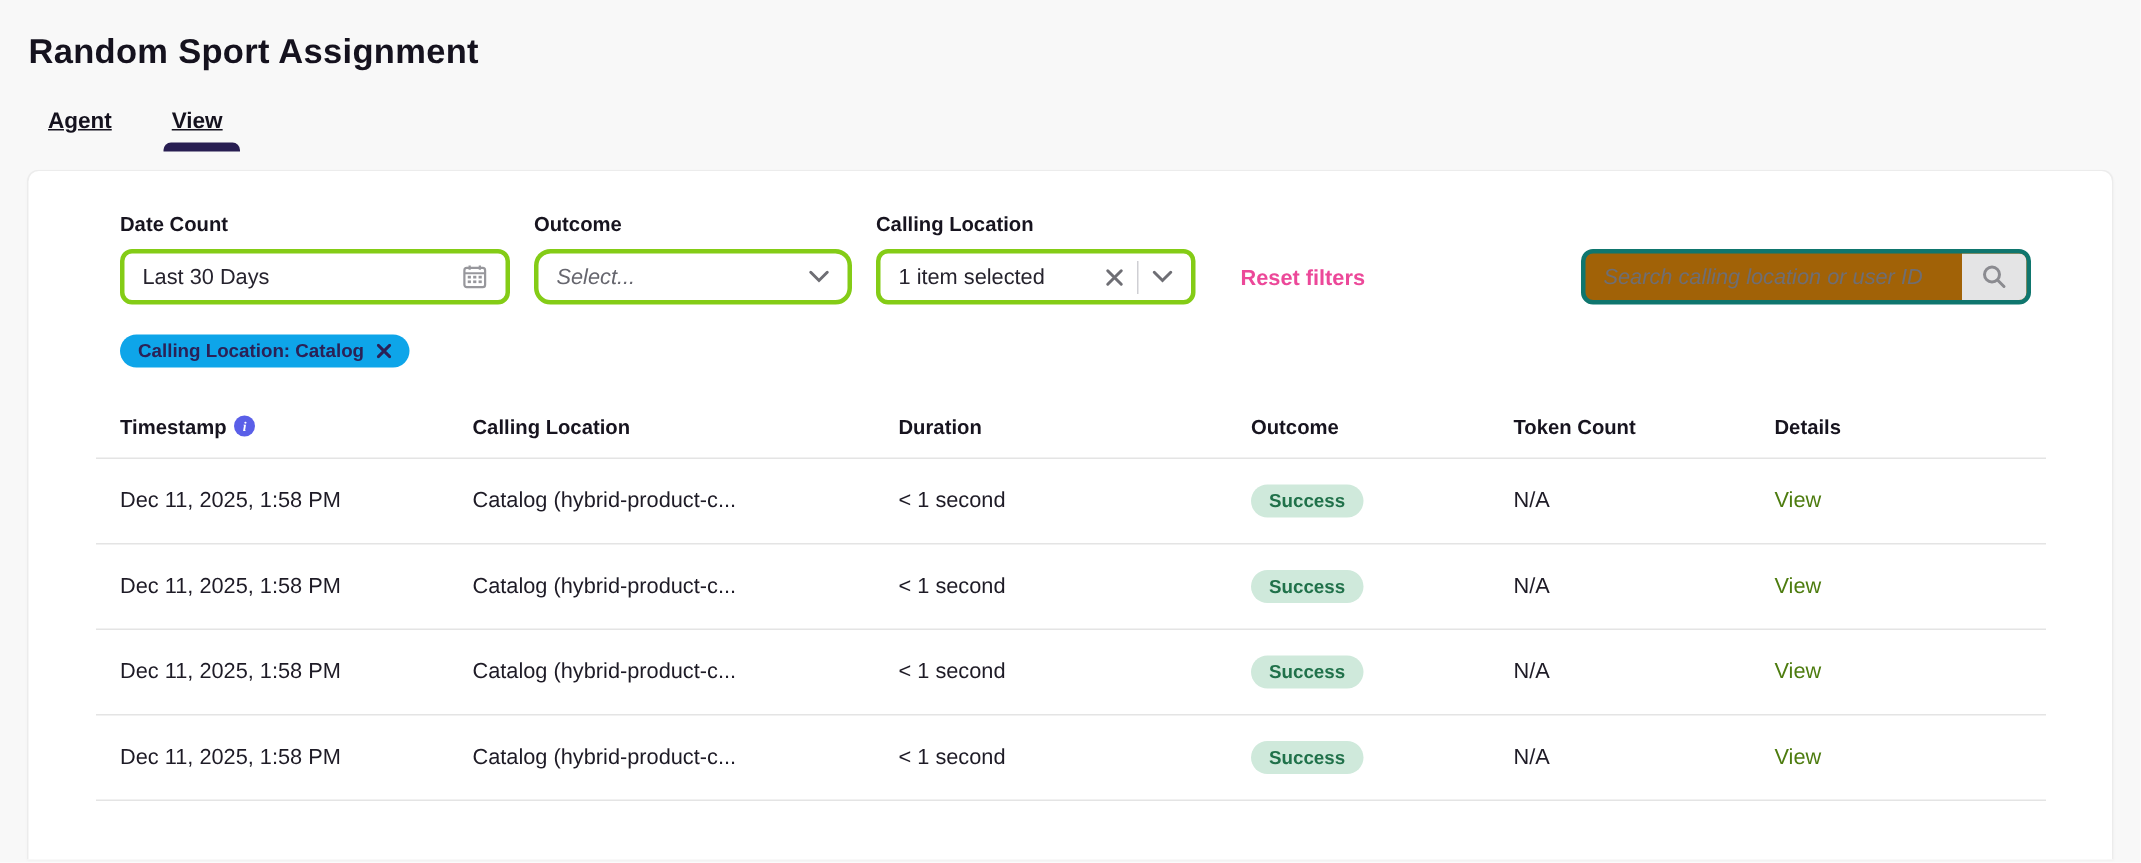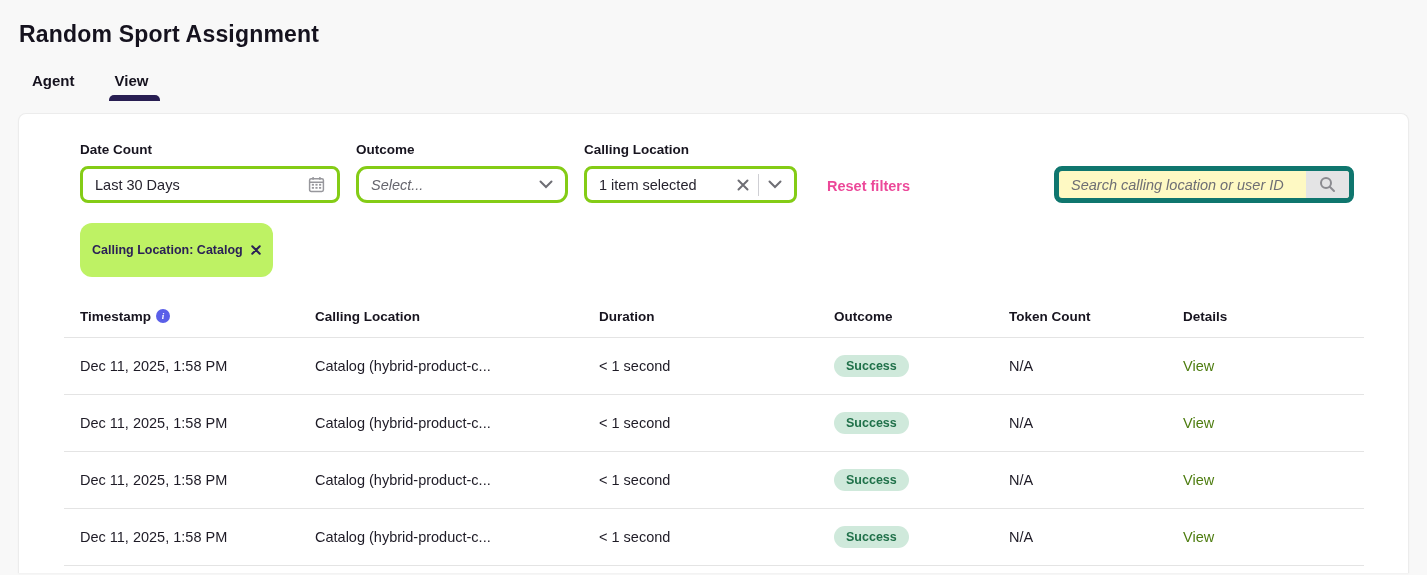--- a/index.html
+++ b/index.html
@@ -12,21 +12,21 @@
   .page { padding:18px 18px 0 18px; }
 
   
   .page-title {
     font-size:23px; font-weight:700; letter-spacing:.2px;
     margin-left:1px; margin-top:3px; color:#15121e;
   }
   .tabs { display:flex; gap:30px; margin-left:9px; margin-top:24px; }
   .tab {
     font-size:15px; font-weight:700; color:#15121e;
-    padding:0 5px 12px 5px; position:relative; cursor:pointer;
+    padding:0 5px 12px 5px; position:relative; cursor:pointer;text-decoration:underline;
   }
   .tab .underline {
     display:none; position:absolute; left:-1px; right:-7px; bottom:0;
     height:6px; background:#281e52; border-radius:5px 5px 0 0;
   }
   .tab.active .underline { display:block; }
 
   
   .card {
     margin-top:12px; background:#ffffff; border:1px solid #ececec;
@@ -53,39 +53,39 @@
   .placeholder-text { font-style:italic; color:#66666e; }
   .loc-controls { display:flex; align-items:center; gap:9px; }
   .vert-div { width:1px; height:22px; background:#cfcfd4; }
   .reset-link {
     font-size:14.5px; font-weight:700; color:#ec4899;
     margin-left:14px; margin-bottom:9px; cursor:pointer; white-space:nowrap;
   }
   .search-wrap { margin-left:auto; }
   .search-box {
     display:flex; width:300px; height:37px;
-    border:5px solid #0f766e; border-radius:8px; overflow:hidden; background:#fef9c3;
+    border:3px solid #0f766e; border-radius:8px; overflow:hidden; background:#a16207;
   }
   .search-box input {
     flex:1; border:none; outline:none; padding:0 12px;
     font-size:14.5px; font-family:"Liberation Sans", sans-serif;
     color:#26232e; background:transparent;
   }
   .search-box input::placeholder { font-style:italic; color:#6e6e74; }
   .search-btn {
     width:43px; background:#e4e4e5; border:none; cursor:pointer;
     display:flex; align-items:center; justify-content:center;
   }
 
   
   .chip-row { padding:20px 0 0 61px; }
   .chip {
     display:inline-flex; align-items:center; gap:8px;
-    background:#bef264; color:#2b2156;
-    border-radius:12px; padding:20px 12px;
+    background:#0ea5e9; color:#2b2156;
+    border-radius:12px; padding:4px 12px;
     font-size:12.5px; font-weight:700;
   }
   .chip .chip-x { cursor:pointer; display:flex; align-items:center; }
 
   
   .table { margin:18px 44px 0 45px; }
   .tgrid {
     display:grid;
     grid-template-columns:235px 284px 235px 175px 174px 1fr;
     align-items:center; padding-left:16px;

